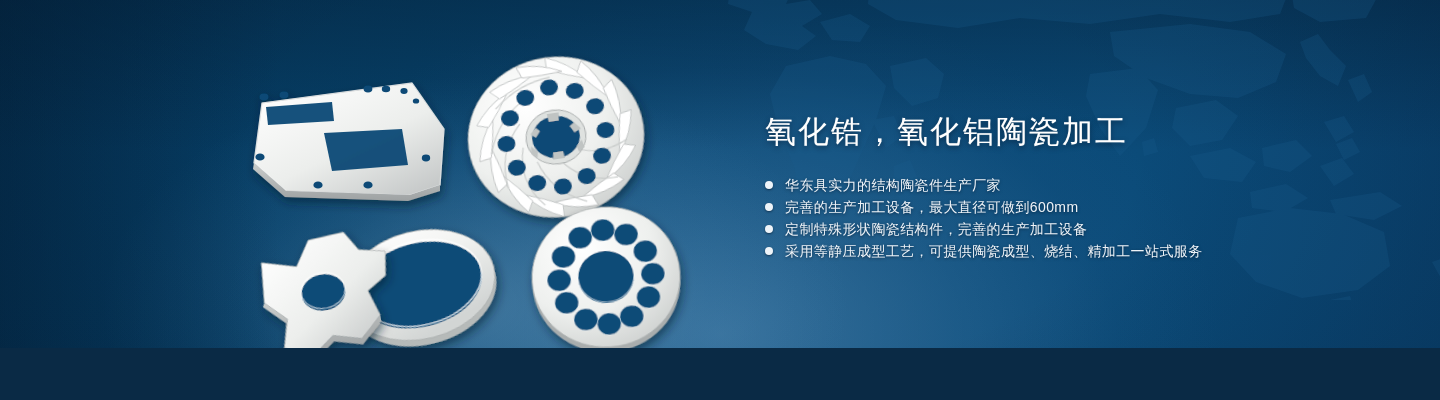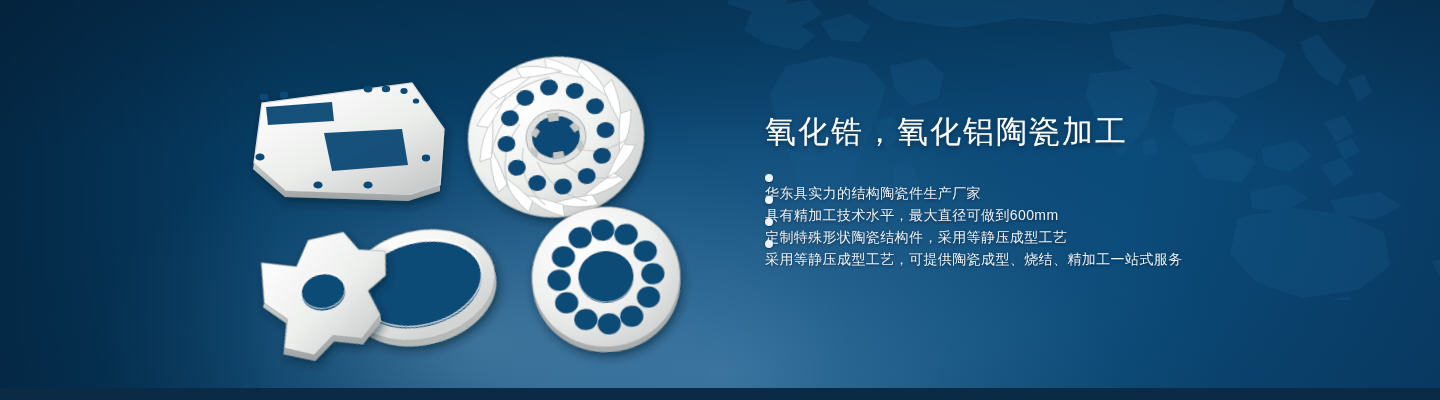--- a/index.html
+++ b/index.html
@@ -2,21 +2,21 @@
 <html><head>
 <meta charset="utf-8">
 <title>Ceramic Banner</title>
 <style>
   html,body{margin:0;padding:0;background:#0a2a45;}
   body{font-family:"Liberation Sans","DejaVu Sans",sans-serif;}
 
   .banner{
     position:relative;
     width:1440px;
-    height:388px;
+    height:348px;
     overflow:hidden;
     background:#073f69;
   }
 
   
   .bg-base{
     position:absolute; inset:0;
     background:
       linear-gradient(100deg,#05395f 0%, #074169 28%, #0a4875 55%, #0b4b79 78%, #0a4371 100%);
   }
@@ -78,23 +78,23 @@
     text-shadow:0 2px 5px rgba(0,18,38,.55), 0 0 1px rgba(255,255,255,.35);
     white-space:nowrap;
   }
   .bullets{
     list-style:none;
     margin:22px 0 0 0;
     padding:0;
   }
   .bullet{
     display:flex;
+    align-items:center;
     height:22px;
     margin-bottom:0px;
-    flex-direction:column;
   }
   .bullet-dot{
     flex:0 0 auto;
     width:8px; height:8px;
     border-radius:50%;
     background:#eef4f9;
     margin-right:12px;
     box-shadow:0 1px 2px rgba(0,15,32,.5);
   }
   .bullet-text{
@@ -316,25 +316,25 @@
 
   <div class="textblock">
     <h1 class="headline">氧化锆，氧化铝陶瓷加工</h1>
     <ul class="bullets">
       <li class="bullet">
         <span class="bullet-dot"></span>
         <span class="bullet-text">华东具实力的结构陶瓷件生产厂家</span>
       </li>
       <li class="bullet">
         <span class="bullet-dot"></span>
-        <span class="bullet-text">具有精加工技术水平，最大直径可做到600mm</span>
+        <span class="bullet-text">完善的生产加工设备，最大直径可做到600mm</span>
       </li>
       <li class="bullet">
         <span class="bullet-dot"></span>
-        <span class="bullet-text">定制特殊形状陶瓷结构件，采用等静压成型工艺</span>
+        <span class="bullet-text">定制特殊形状陶瓷结构件，完善的生产加工设备</span>
       </li>
       <li class="bullet">
         <span class="bullet-dot"></span>
         <span class="bullet-text">采用等静压成型工艺，可提供陶瓷成型、烧结、精加工一站式服务</span>
       </li>
     </ul>
   </div>
 
 </div>
 

